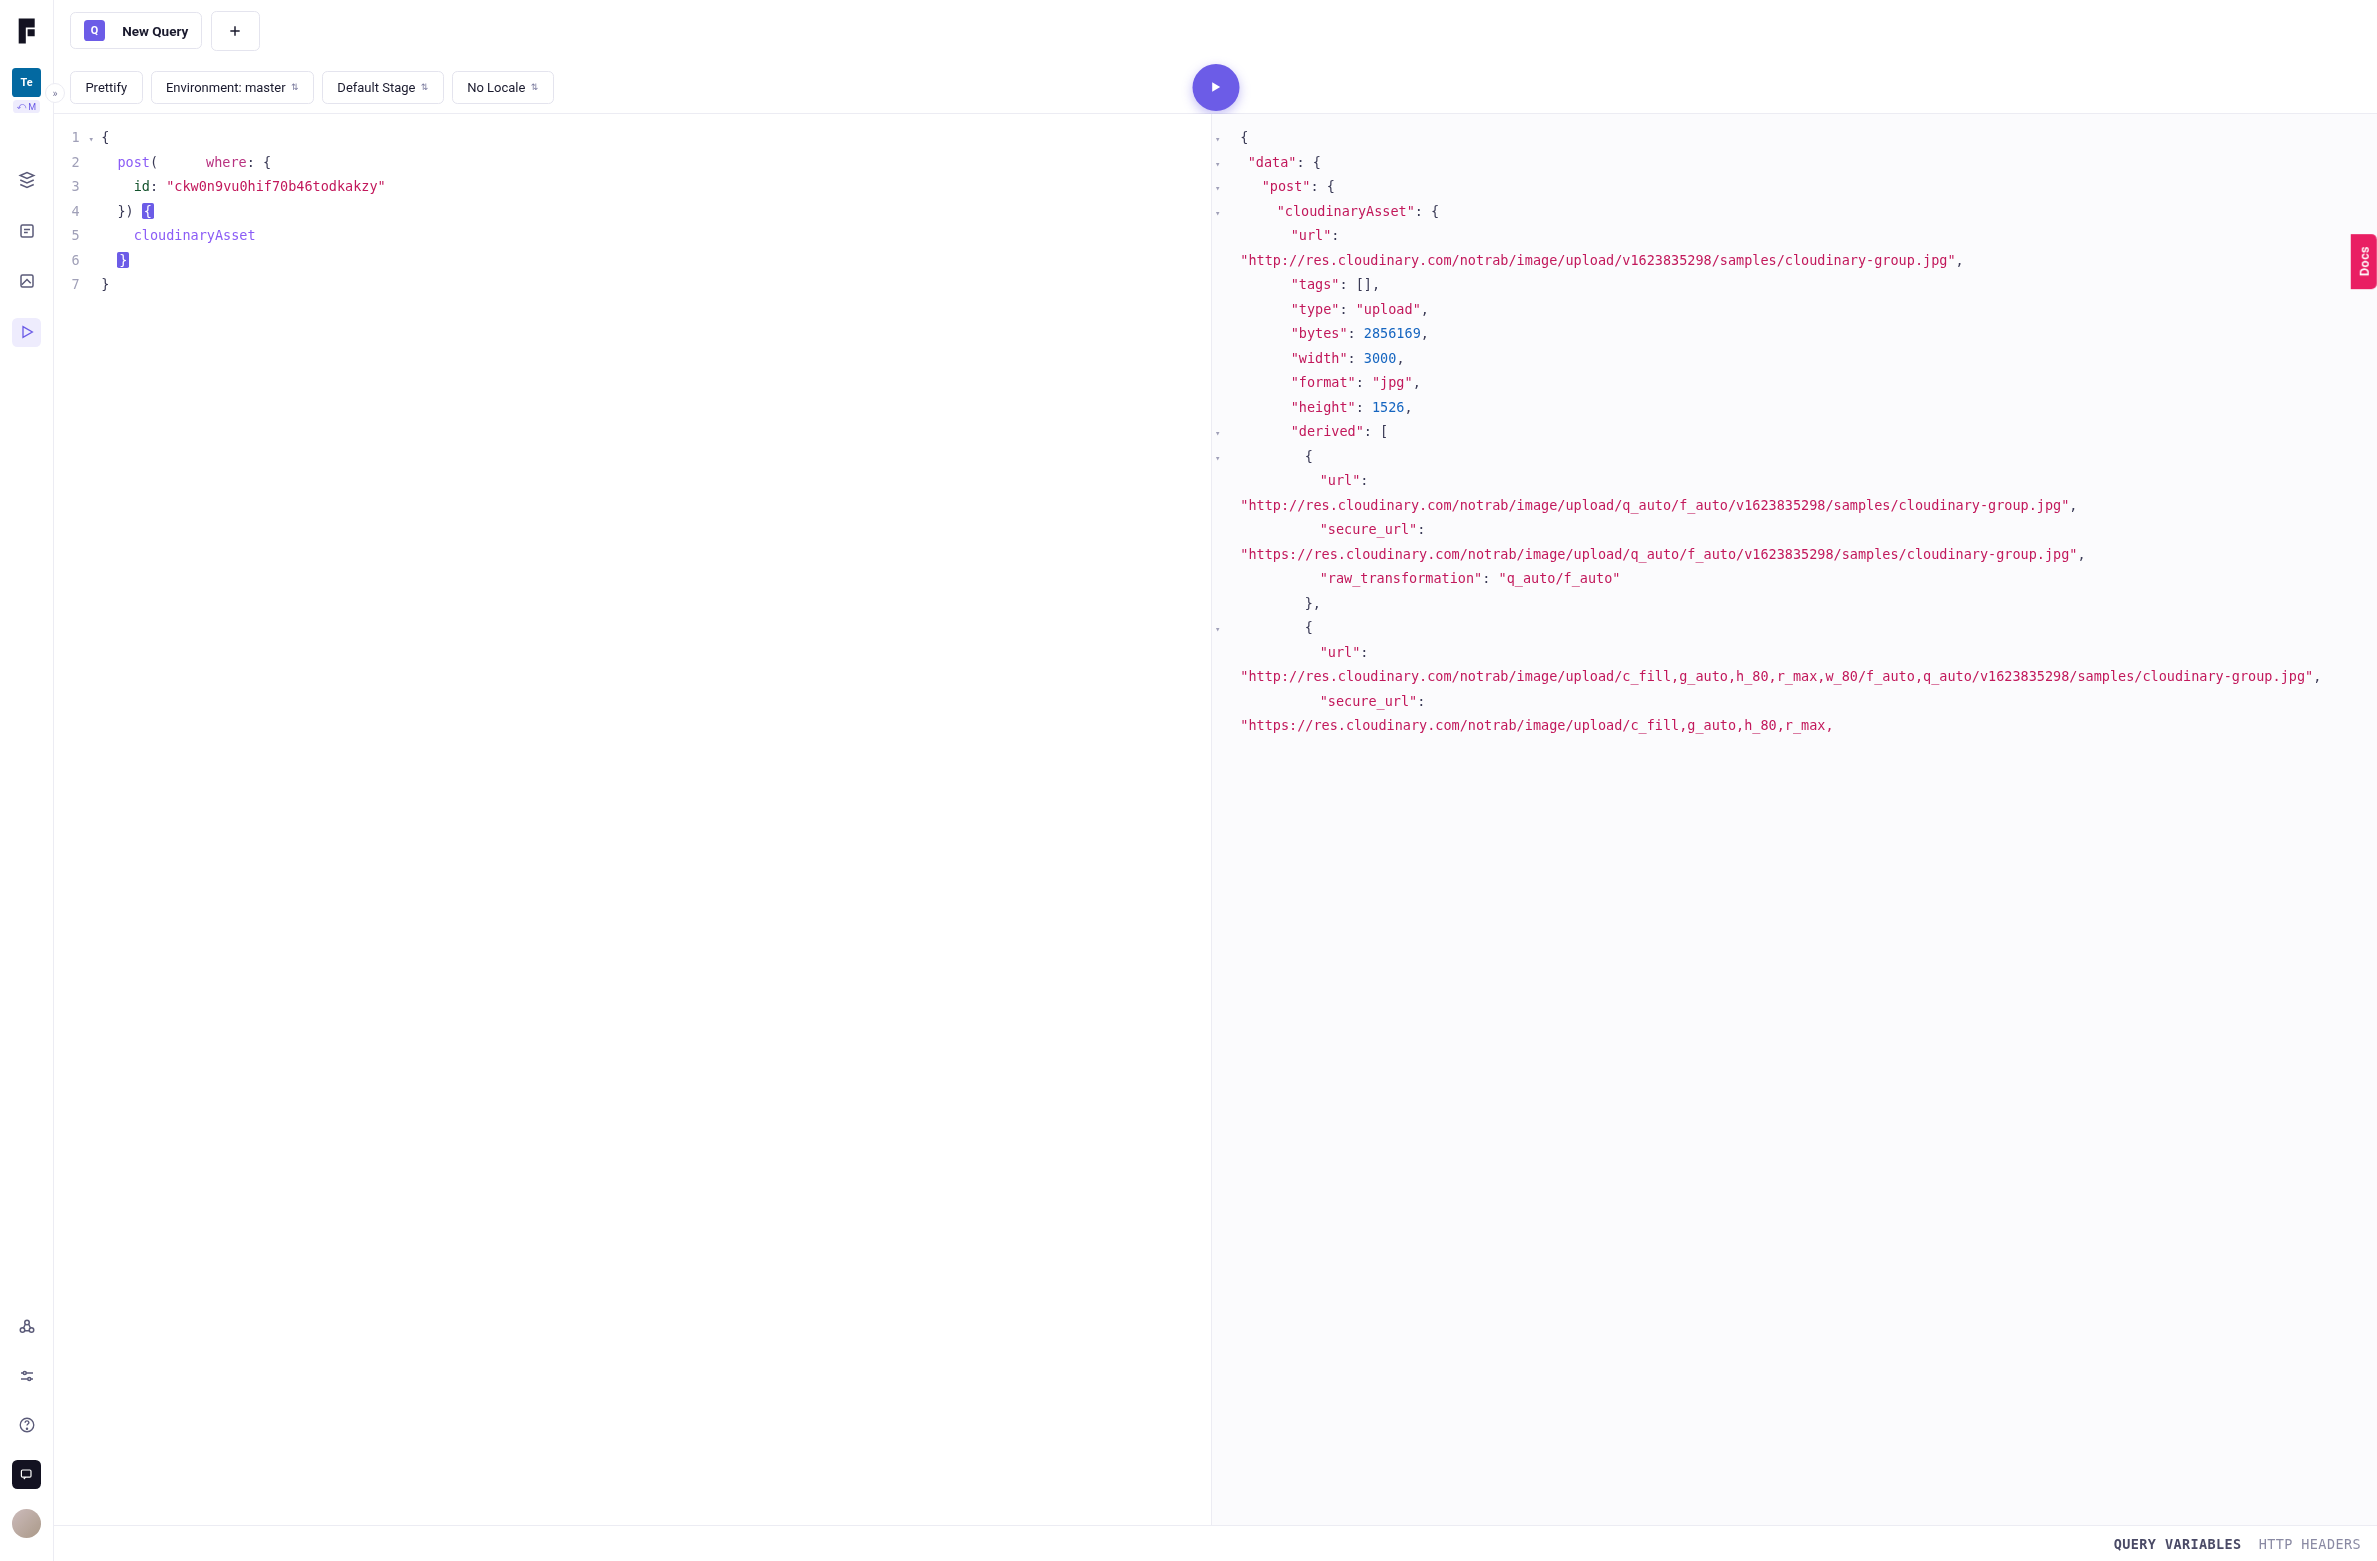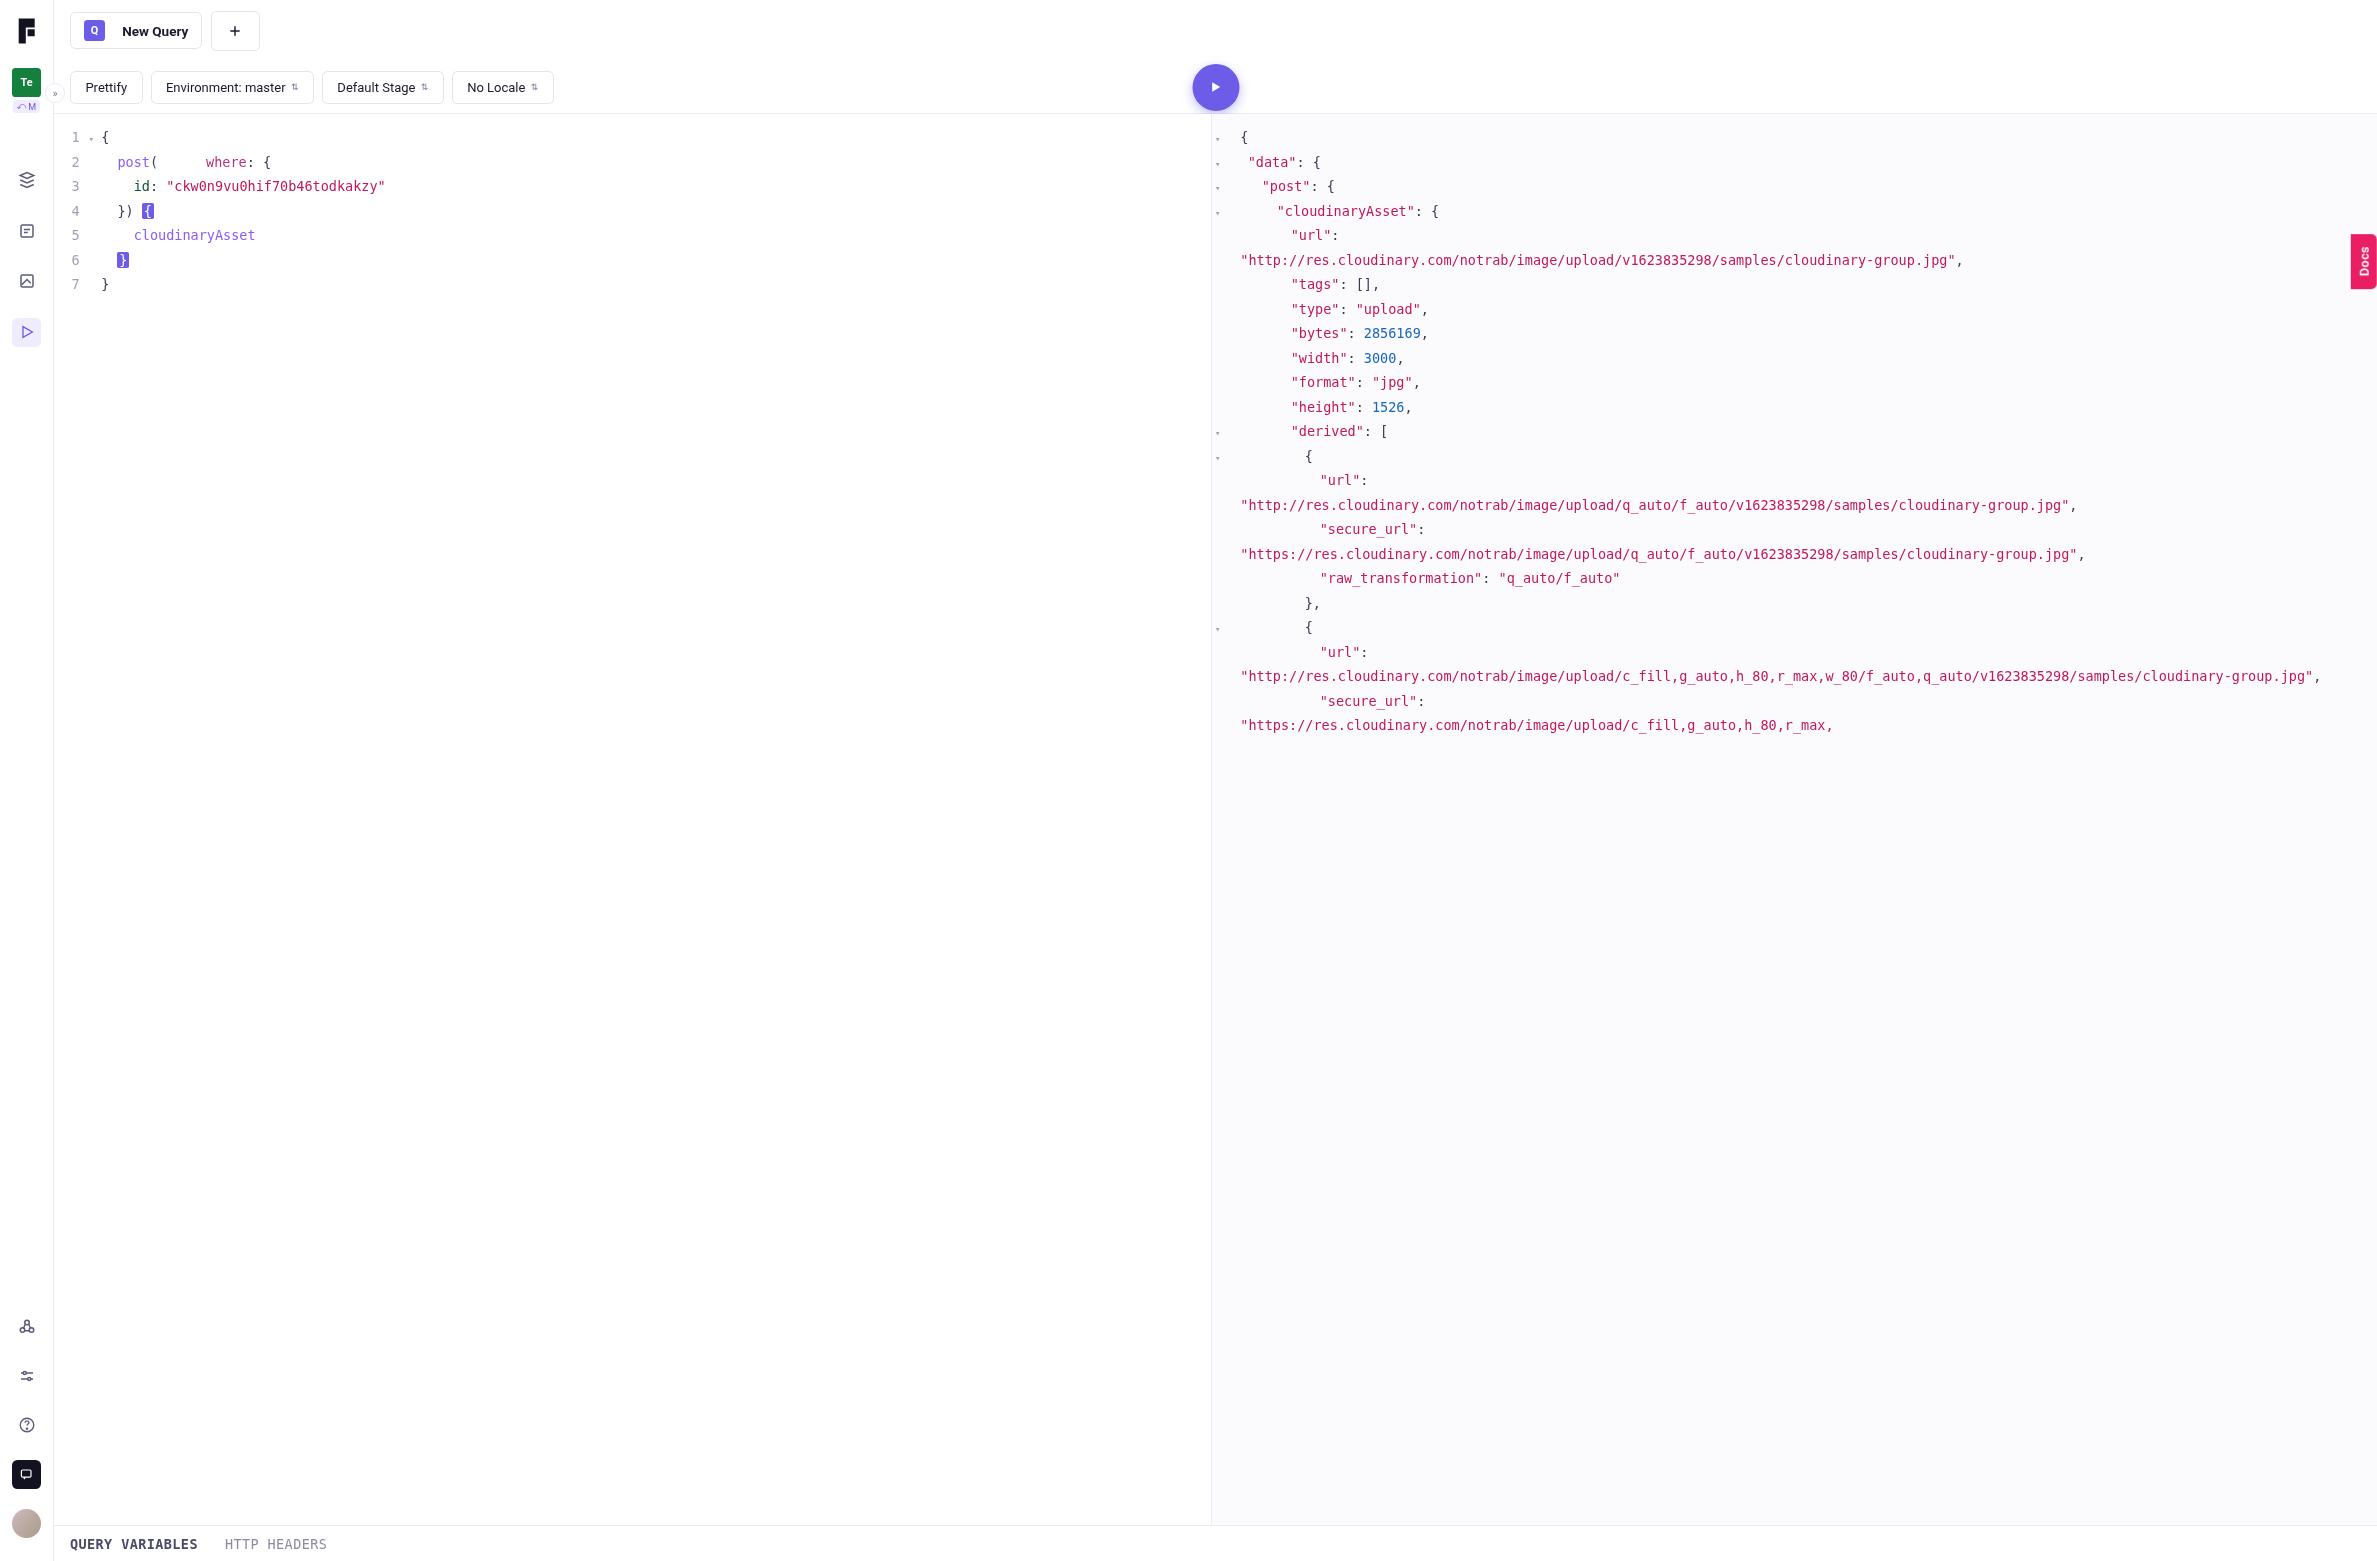--- a/index.html
+++ b/index.html
@@ -18,21 +18,21 @@
     padding: 10.8px 0;
     position: relative;
   }
   .left-rail .logo {
     width: 29px; height: 41px;
     display:flex; align-items:center; justify-content:center;
     margin-bottom: 16px;
   }
   .left-rail .proj-badge {
     width: 29px; height: 29px;
-    background:#15803d; color:#fff;
+    background:#0369a1; color:#fff;
     border-radius:3.6px;
     display:flex; align-items:center; justify-content:center;
     font-size:10.8px; font-weight:700;
     margin-bottom:3.6px;
   }
   .left-rail .mini-tag {
     font-size:9px; color:#6c5ce7; background:#eeecfd;
     border-radius:3.6px; padding:0.9px 3.6px; margin-bottom:3.6px;
     display:flex; align-items:center; gap:1.8px;
   }
@@ -102,24 +102,24 @@
   .hl { background:#6c5ce7; color:#fff; border-radius:1.8px; padding:0 1.8px;}
   .res-pad1 { padding-left:20px; }
   .res-pad2 { padding-left:34px; }
   .res-pad3 { padding-left:49px; }
   .res-pad4 { padding-left:63px; }
   .res-pad5 { padding-left:77px; }
   .res-pad6 { padding-left:92px; }
   .res-wrap { display:inline-block; padding-left:12.6px; }
 
   .bottom-tabs {
-    height:36px; border-top:0.9px solid #ececf3; display:flex; align-items:center; gap:27px;
+    height:36px; border-top:0.9px solid #ececf3; display:flex; align-items:center; gap:17px;
     padding:0 16px;
     font-family: ui-monospace, SFMono-Regular, Menlo, Consolas, monospace;
-    font-size:13.5px; letter-spacing:0.4px; color:#8a8aa3;
+    font-size:13.5px; letter-spacing:0.4px; color:#8a8aa3;justify-content:flex-end;
   }
   .bottom-tabs .bt { cursor:pointer; }
   .bottom-tabs .bt.active { color:#4a4a66; font-weight:700;}
 
   
   .docs-tab {
     position:fixed; right:0; top:234px;
     background:#e91e63; color:#fff;
     padding:12.6px 5.4px; border-radius:5.4px 0 0 5.4px;
     writing-mode:vertical-rl; transform:rotate(180deg);

